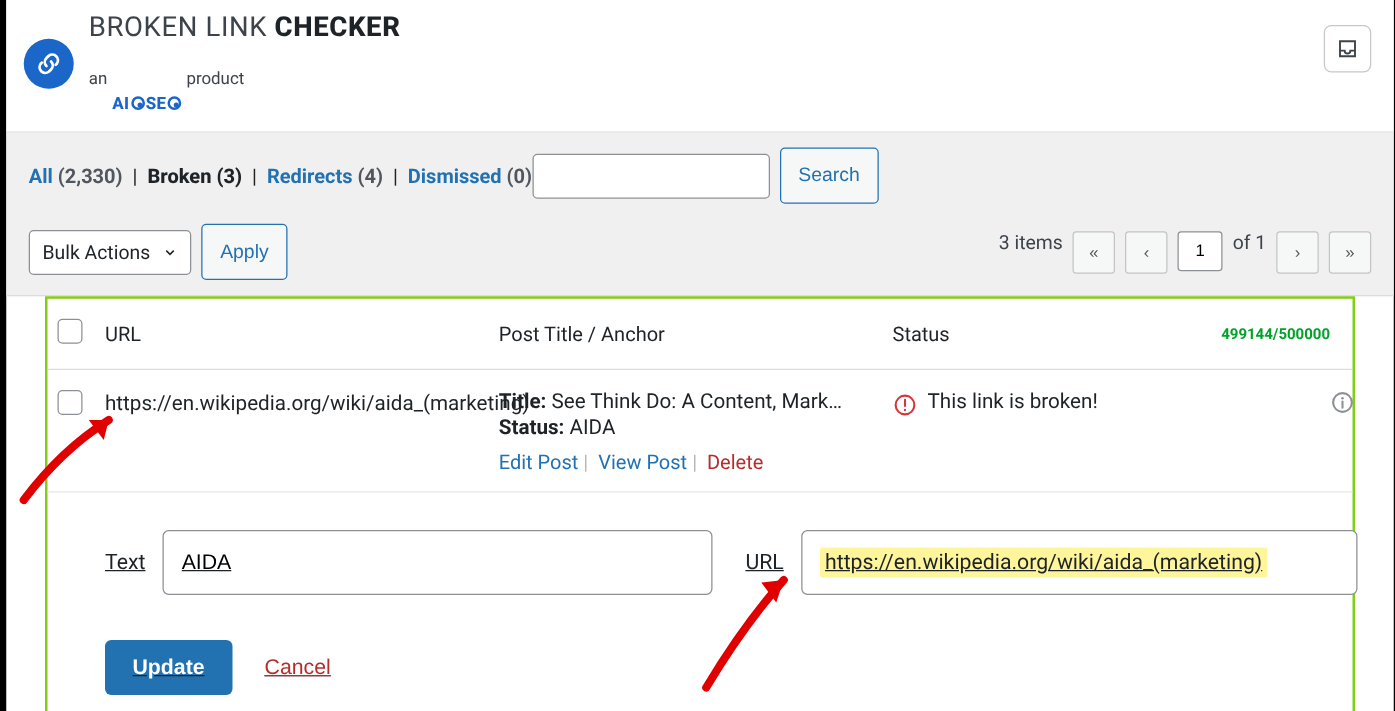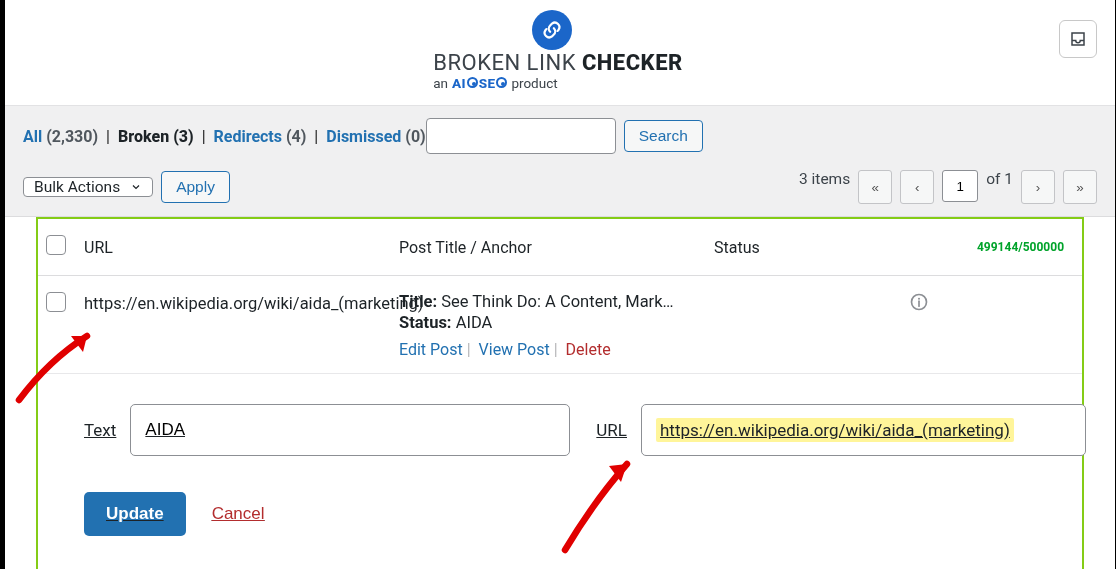--- a/index.html
+++ b/index.html
@@ -13,35 +13,34 @@
       border-right: 1px solid #000;
     }
 
     
     .header {
       display: flex;
       align-items: center;
       padding: 10px 18px 14px 14px;
       background: #fff;
       position: relative;
-      flex-direction: column;
     }
     .logo-circle {
       width: 40px; height: 40px; border-radius: 50%;
       background: #1b66c9;
       display: flex; align-items: center; justify-content: center;
       margin-right: 12px;
     }
     .brand { display: flex; flex-direction: column; }
     .brand-line1 { font-size: 22px; font-weight: 400; letter-spacing: 0.5px; color:#3c434a;}
     .brand-line1 b { font-weight: 800; color:#1d2327;}
     .brand-line2 { font-size: 13.5px; color:#3c434a; display:flex; align-items:center; gap:4px;}
     .aioseo-badge {
       font-weight:800; color:#1b66c9; letter-spacing:0.3px;
-      display:inline-flex; align-items:center; gap:1px;
+      display:inline-flex; align-items:center; gap:1px;margin-top:40px;
     }
     .aioseo-badge .o { display:inline-flex; width:11px;height:11px;border:2.2px solid #1b66c9;border-radius:50%;position:relative;top:-1px;}
     .aioseo-badge .o::after{content:"";position:absolute;left:3px;top:3px;width:4px;height:4px;border-radius:50%;background:#1b66c9;}
     .tray-btn {
       position:absolute; right:18px; top:20px;
       width:38px; height:38px; border:1px solid #c8c8c8; border-radius:6px;
       display:flex; align-items:center;justify-content:center;
       color:#3c434a; background:#fff;
     }
 
@@ -59,31 +58,31 @@
     .filters .sep { color:#222; }
     .f-link { color:#2271b1; font-weight:700; text-decoration:none;}
     .f-link .cnt { color:#50575e; font-weight:700;}
     .f-active { color:#1d2327; font-weight:800;}
     .search-wrap { display:flex; gap:8px; align-items:center;}
     .search-input {
       height:36px; width:190px; border:1px solid #8c8f94; border-radius:4px; background:#fff;
       padding:0 8px;
     }
     .btn-outline-blue {
-      height:32px; padding:0 14px; border:1px solid #2271b1; border-radius:4px;
+      height:45px; padding:0 14px; border:1px solid #2271b1; border-radius:4px;
       background:#f6f7f7; color:#2271b1; font-size:15.5px;
     }
 
     .action-row {
       display:flex; align-items:center; justify-content:space-between;
       padding:6px 18px 12px 18px;
     }
     .left-actions { display:flex; gap:8px; align-items:center;}
     .select-like {
-      height:20px; padding:0 10px; border:1px solid #8c8f94; border-radius:4px;
+      height:36px; padding:0 10px; border:1px solid #8c8f94; border-radius:4px;
       background:#fff; display:flex; align-items:center; gap:8px; font-size:15.5px;
     }
     .select-like svg { margin-left:2px;}
     .right-pager { display:flex; align-items:flex-start; gap:8px; font-size:15.5px; color:#3c434a;}
     .pg-btn {
       width:34px; height:34px; border:1px solid #c3c4c7; border-radius:3px;
       background:#f6f7f7; display:flex;align-items:center;justify-content:center;color:#555;
     }
     .pg-input {
       width:36px; height:32px; border:1px solid #8c8f94; border-radius:3px; text-align:center;
@@ -243,20 +242,29 @@
         <div>https://en.wikipedia.org/wiki/aida_(marketing)</div>
       </div>
       <div>
         <div class="title-line"><b>Title:</b> <span>See Think Do: A Content, Mark…</span></div>
         <div class="anchor-line"><b>Status:</b> <span>AIDA</span></div>
         <div class="row-actions">
           <a class="lnk-blue">Edit Post</a><span class="sep2">|</span>
           <a class="lnk-blue">View Post</a><span class="sep2">|</span>
           <a class="lnk-red">Delete</a>
         </div>
+      </div>
+      <div class="status-col">
+        <span class="warn-ico">
+          <svg width="20" height="20" viewBox="0 0 24 24">
+              <circle cx="12" cy="12" r="9" fill="none" stroke="#d63638" stroke-width="2"></circle>
+              <path d="M12 7v6M12 16.5v.5" stroke="#d63638" stroke-width="2" stroke-linecap="round"></path>
+            </svg>
+        </span>
+        <span>This link is broken!</span>
       </div>
       <div class="info-col">
         <span>
           <svg width="20" height="20" viewBox="0 0 24 24">
               <circle cx="12" cy="12" r="9" fill="none" stroke="#8c8f94" stroke-width="2"></circle>
               <circle cx="12" cy="8" r="1.2" fill="#8c8f94"></circle>
               <path d="M12 11v6" stroke="#8c8f94" stroke-width="2" stroke-linecap="round"></path>
             </svg>
         </span>
       </div>

